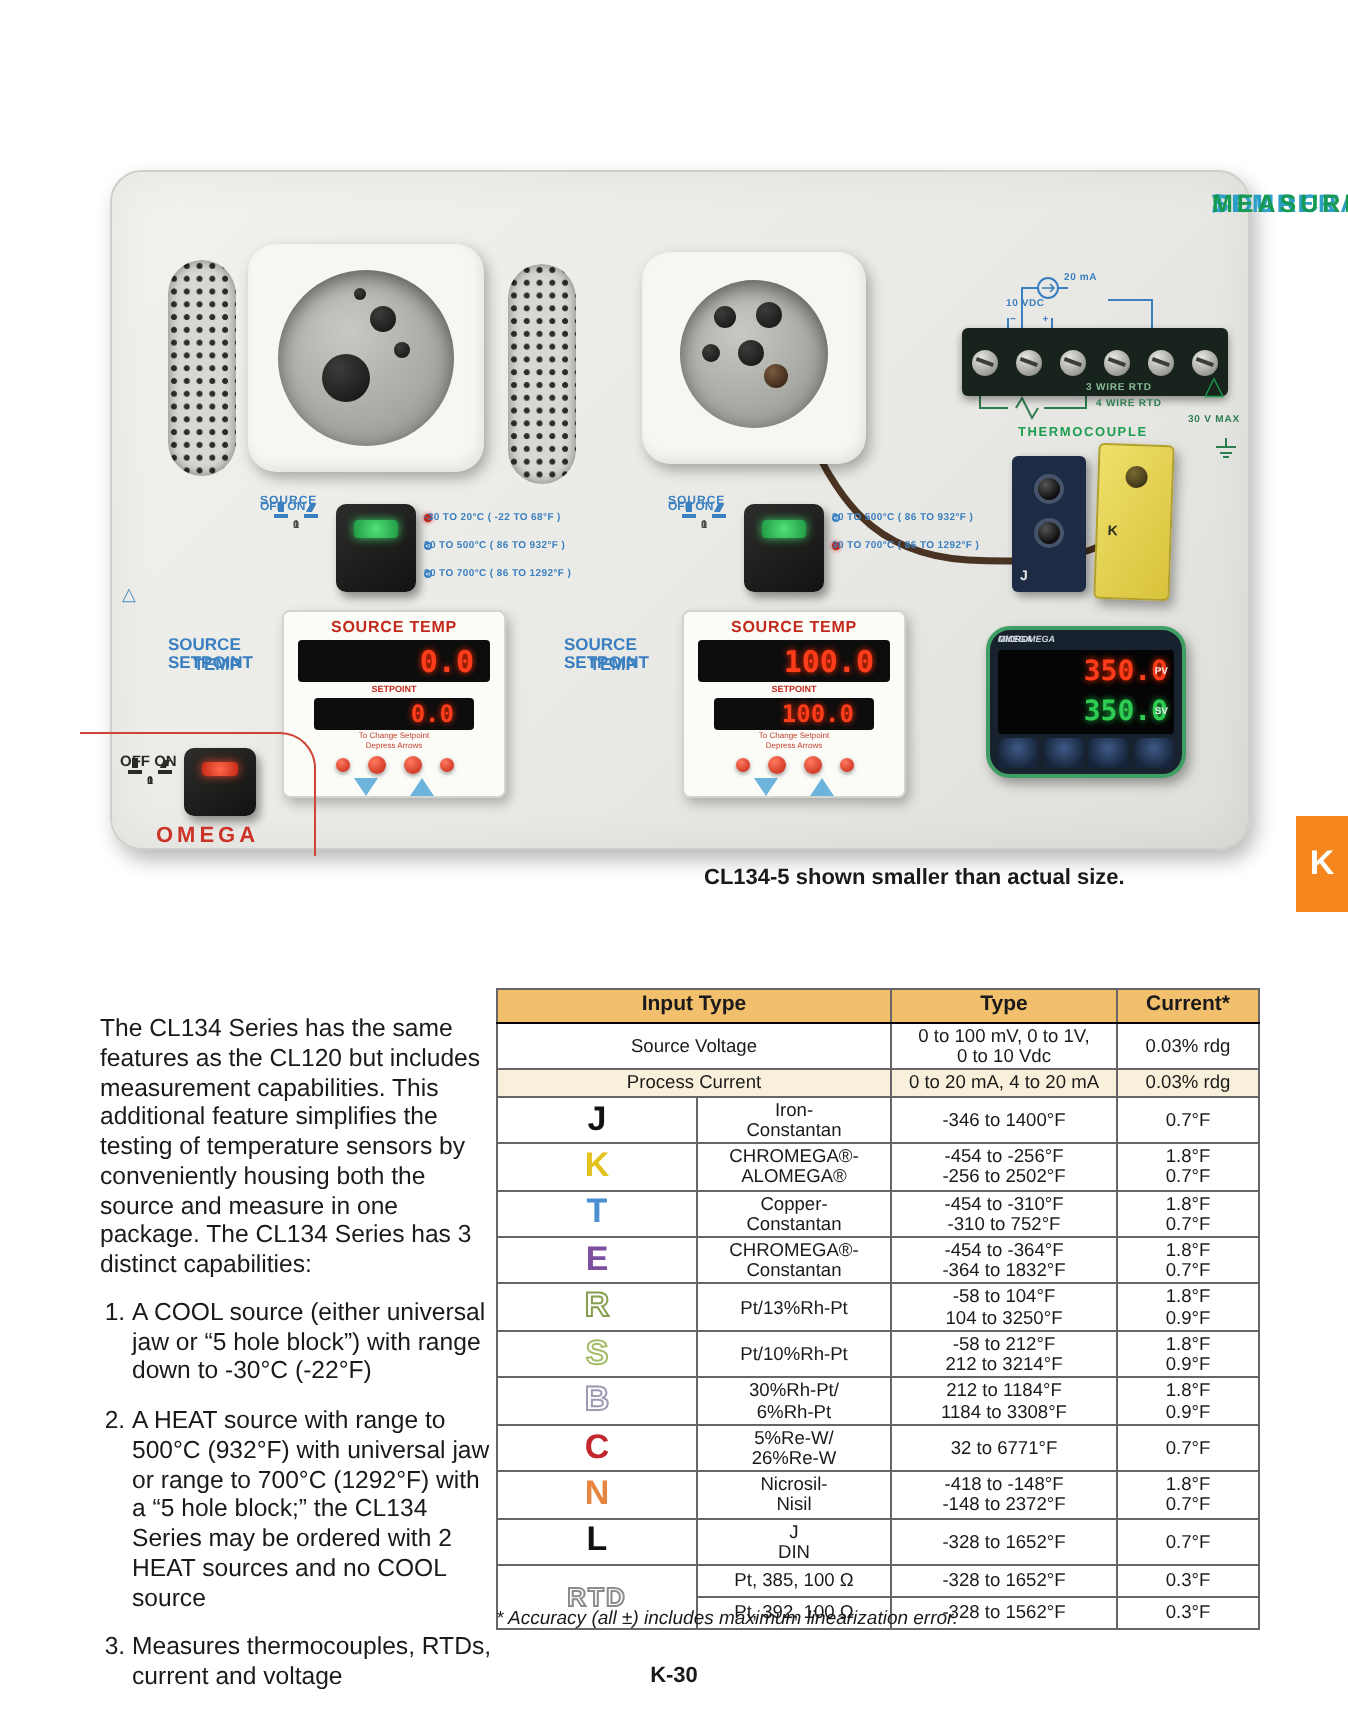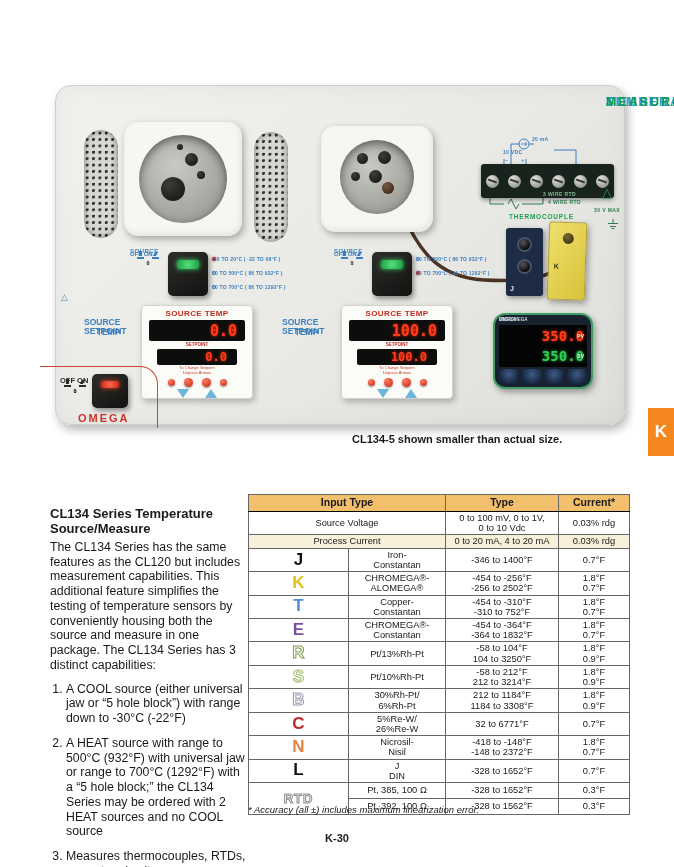--- a/index.html
+++ b/index.html
@@ -429,22 +429,20 @@
   </div>
 
   <div class="tri-blue">△</div>
 </div>
 
 <div class="ktab">K</div>
 
 <div class="caption">CL134-5 shown smaller than actual size.</div>
 
 <div class="article">
-  <h2 class="pre">CL134 Series Temperature
-Source/Measure</h2>
   <p>The CL134 Series has the same features as the CL120 but includes measurement capabilities. This additional feature simplifies the testing of temperature sensors by conveniently housing both the source and measure in one package. The CL134 Series has 3 distinct capabilities:</p>
   <ol>
     <li>A COOL source (either universal jaw or “5 hole block”) with range down to -30°C (-22°F)</li>
     <li>A HEAT source with range to 500°C (932°F) with universal jaw or range to 700°C (1292°F) with a “5 hole block;” the CL134 Series may be ordered with 2 HEAT sources and no COOL source</li>
     <li>Measures thermocouples, RTDs, current and voltage</li>
   </ol>
 </div>
 
 <div class="tblwrap">
   <table>

